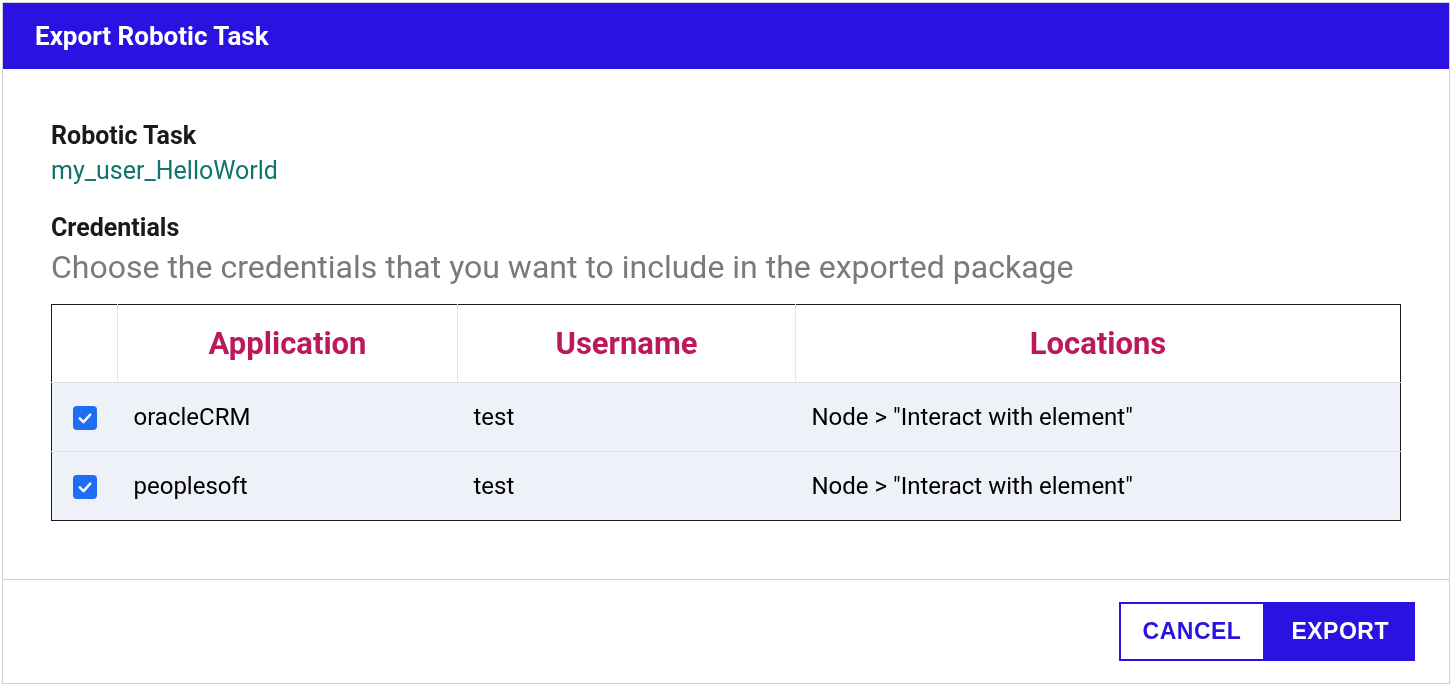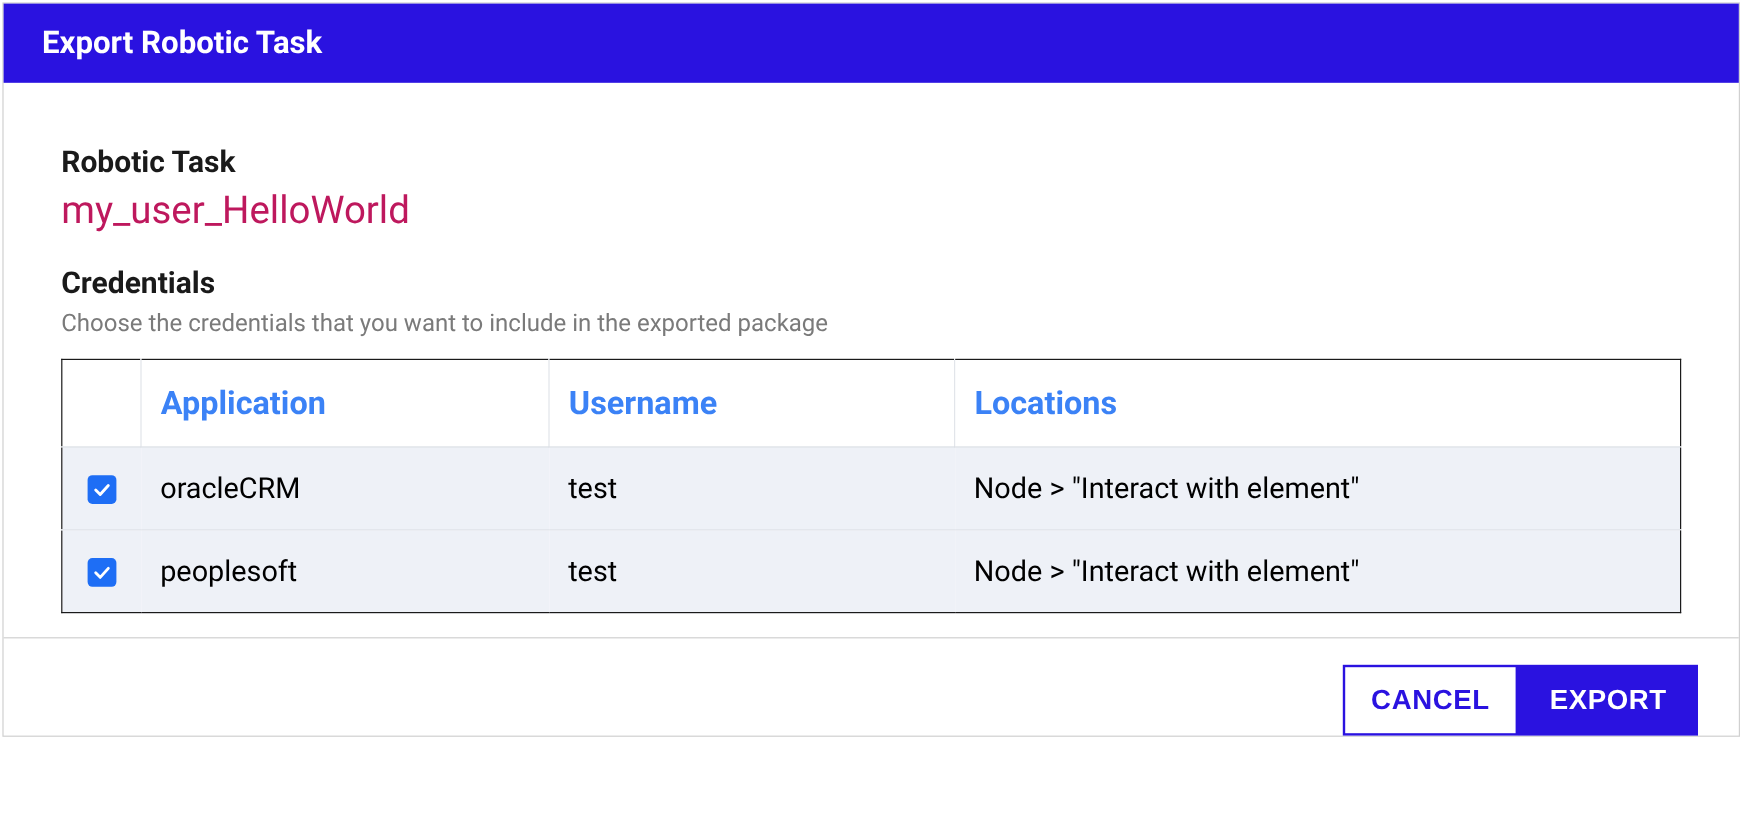--- a/index.html
+++ b/index.html
@@ -8,21 +8,21 @@
       padding: 0;
     }
     body {
       font-family: -apple-system, BlinkMacSystemFont, "Segoe UI", Roboto, "Helvetica Neue", Arial, sans-serif;
       background: #fff;
       width: 1452px;
       height: 686px;
     }
     .dialog {
       width: 1448px;
-      height: 612px;
+      height: 682px;
       margin: 2px;
       border: 1px solid #d0d0d0;
       background: #fff;
       display: flex;
       flex-direction: column;
     }
     .dialog-header {
       background: #2a12e0;
       color: #fff;
       padding: 18px 32px;
@@ -33,40 +33,40 @@
       flex: 1;
       padding: 52px 48px 20px 48px;
     }
     .section-label {
       font-size: 25px;
       font-weight: 700;
       color: #1a1a1a;
       margin-bottom: 6px;
     }
     .section-value {
-      font-size: 32px;
+      font-size: 25px;
       font-weight: 400;
-      color: #be185d;
+      color: #0f766e;
       margin-bottom: 28px;
     }
     .section-desc {
-      font-size: 20px;
+      font-size: 32px;
       color: #7a7a7a;
       margin-bottom: 18px;
     }
     .credentials-table {
       width: 100%;
       border: 1px solid #1a1a1a;
       border-collapse: collapse;
     }
     .credentials-table thead th {
-      text-align: left;
-      font-size: 27px;
+      text-align: center;
+      font-size: 31px;
       font-weight: 700;
-      color: #3b82f6;
+      color: #be185d;
       padding: 20px 16px;
       border-bottom: 1px solid #d8dce3;
       background: #fff;
     }
     .credentials-table thead th.col-checkbox {
       width: 66px;
       border-right: 1px solid #e2e5ea;
     }
     .credentials-table thead th.col-app {
       width: 340px;

